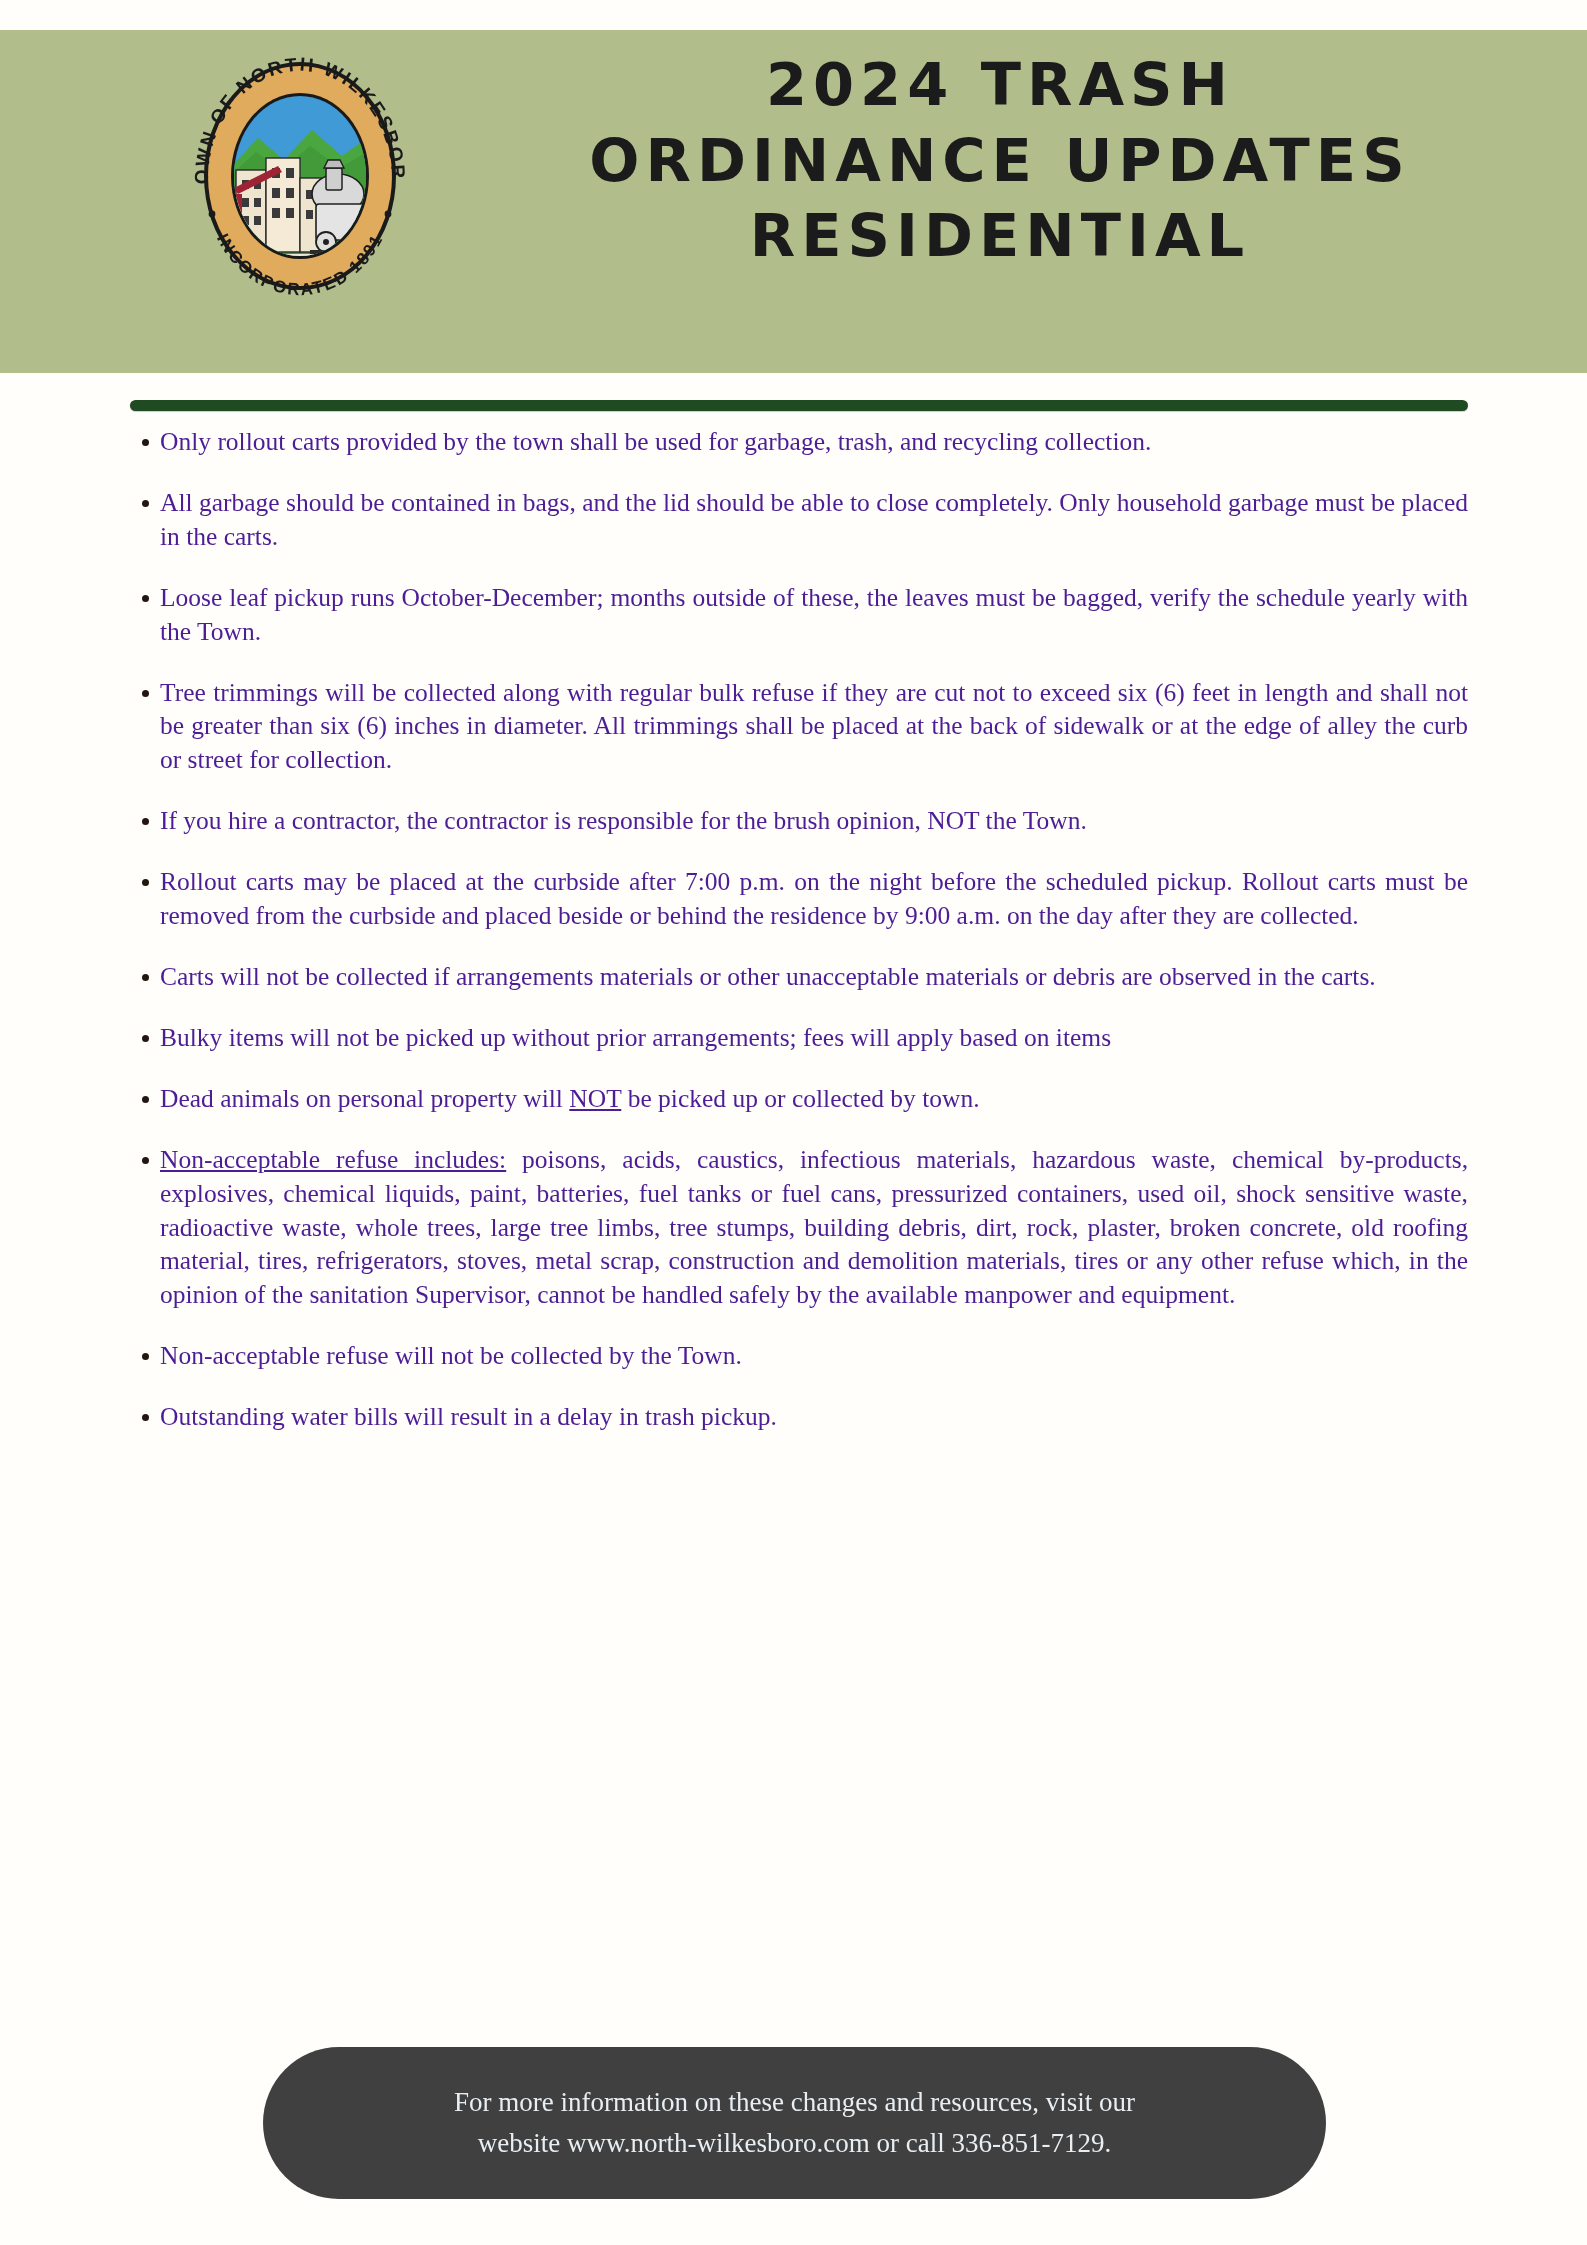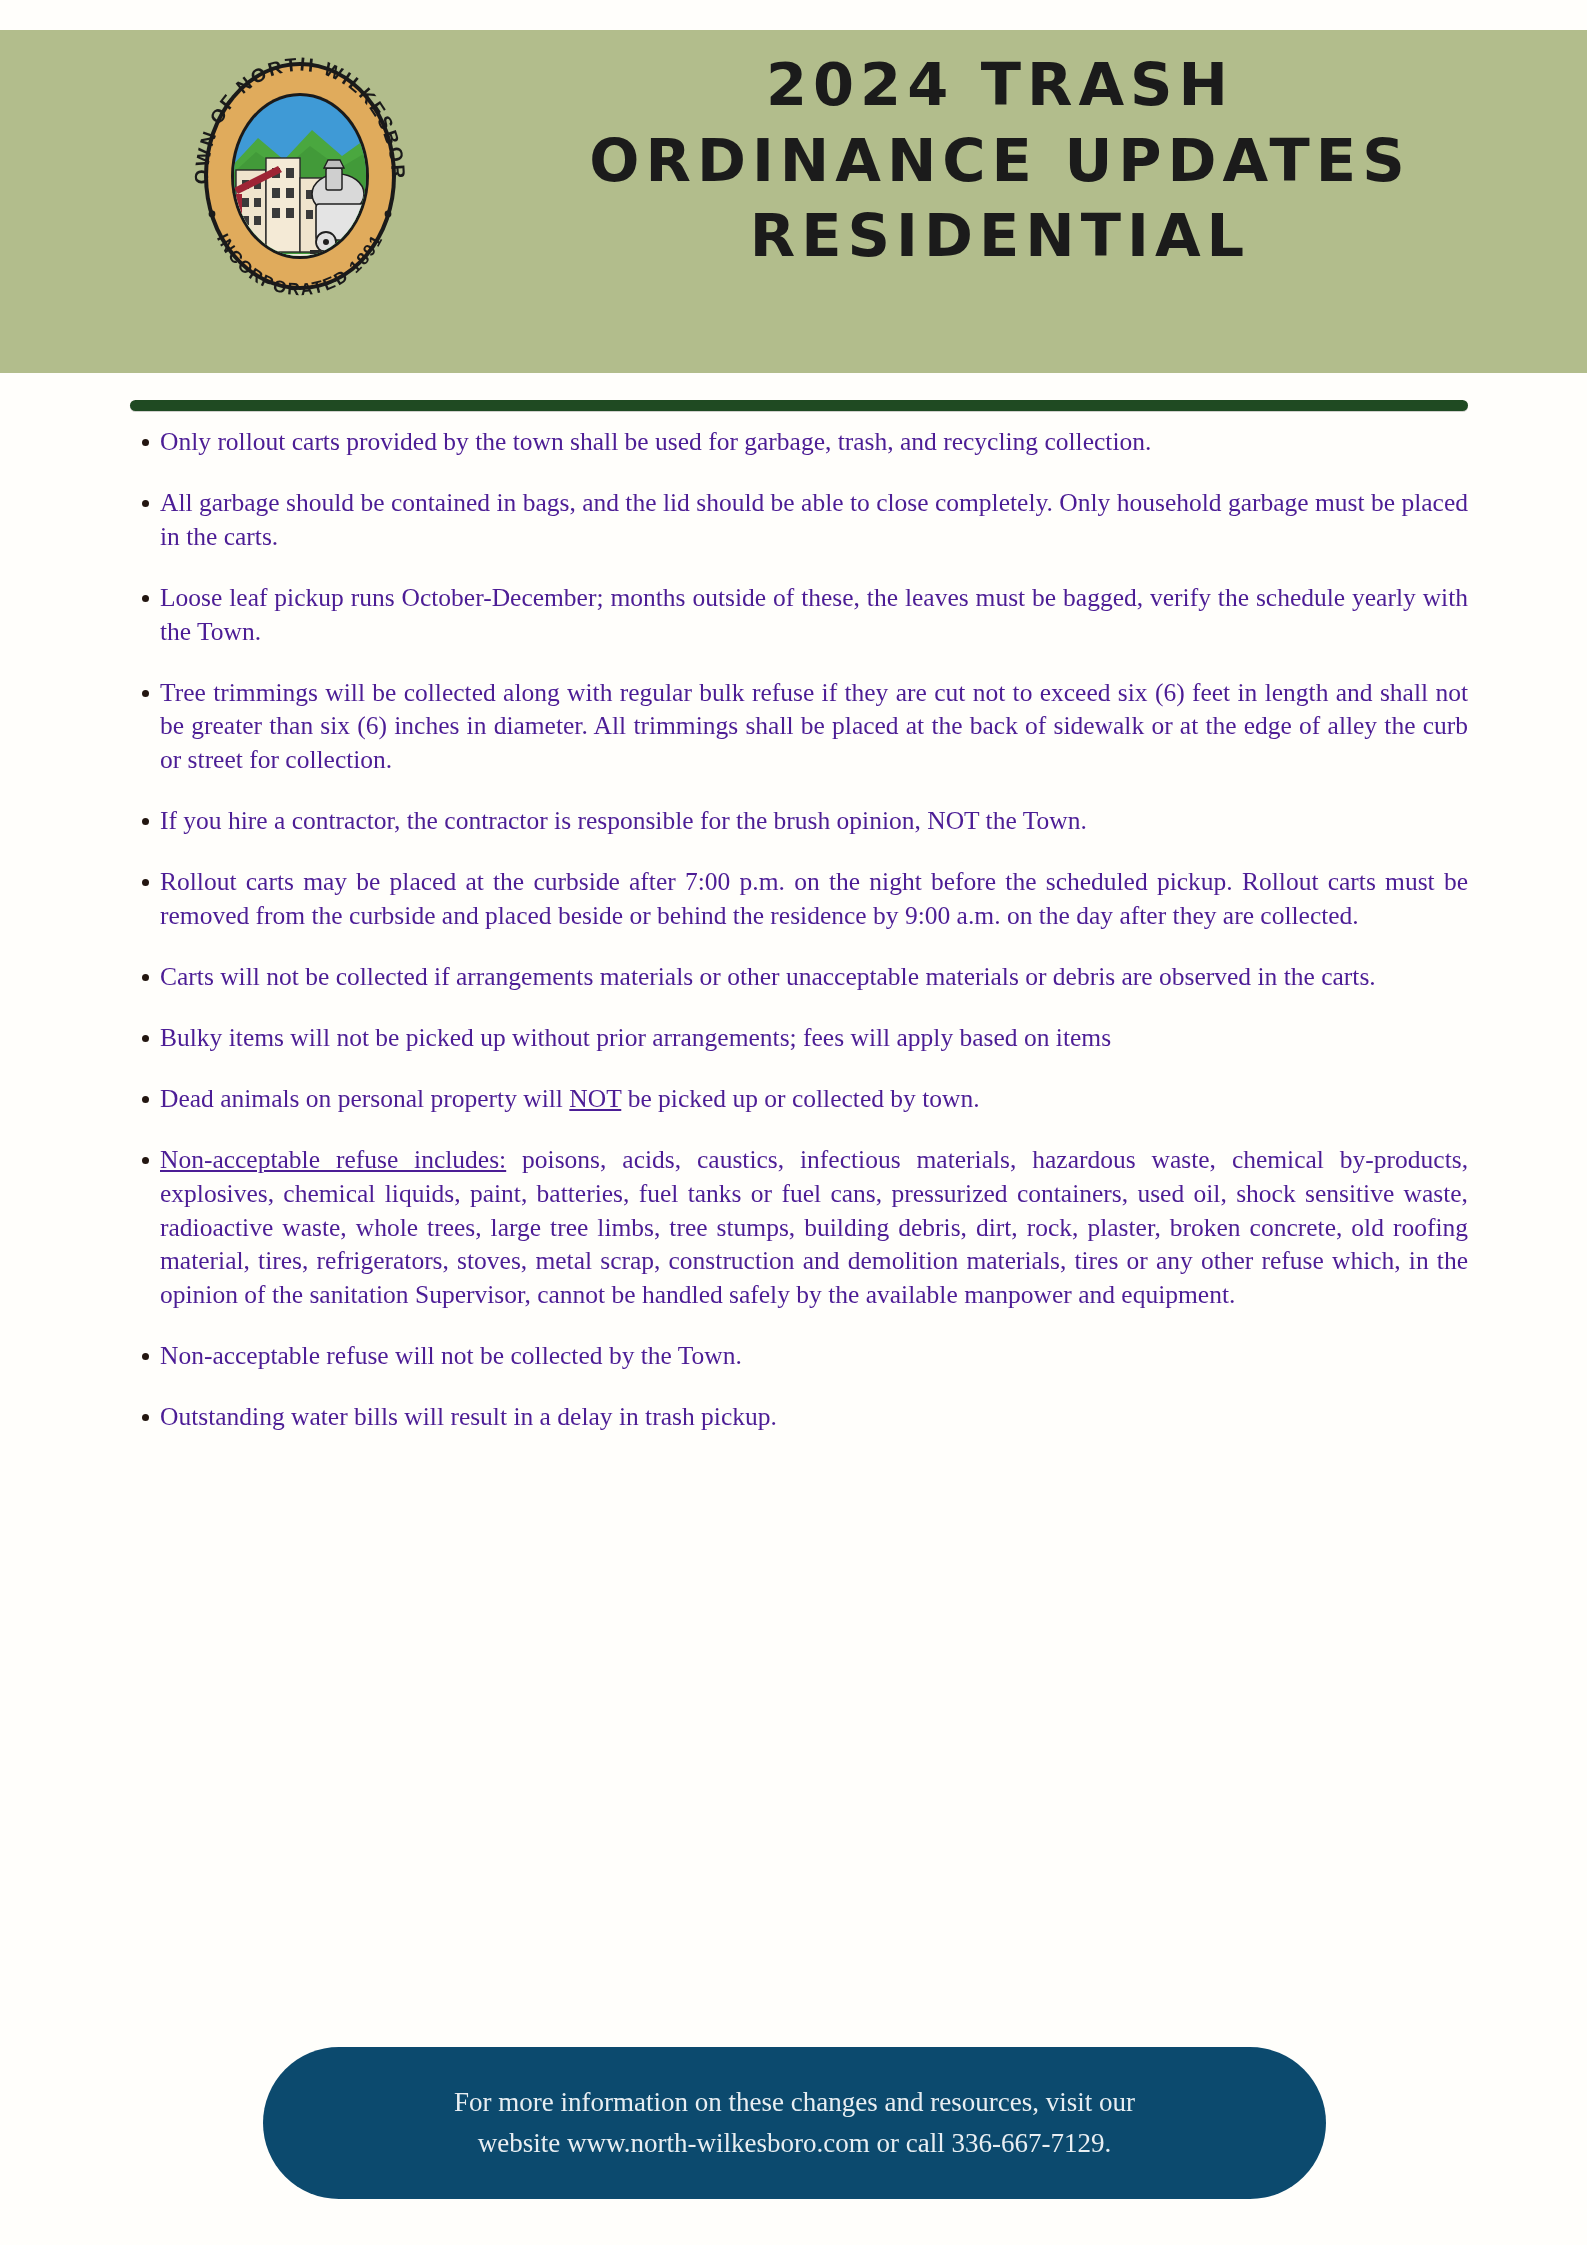--- a/index.html
+++ b/index.html
@@ -106,21 +106,21 @@
   }
   .u { text-decoration: underline; text-underline-offset: 2px; }
 
   
   .footer-pill {
     position: absolute;
     left: 263px;
     top: 2047px;
     width: 1063px;
     height: 152px;
-    background: #0c4a6e;
+    background: #404040;
     border-radius: 76px;
     display: flex;
     align-items: center;
     justify-content: center;
     text-align: center;
   }
   .footer-pill p {
     margin: 0;
     padding: 0 70px;
     color: #e8eef2;
@@ -282,17 +282,17 @@
       <li>
         <span>Outstanding water bills will result in a delay in trash pickup.</span>
       </li>
 
     </ul>
   </div>
 
   <div class="footer-pill">
     <p>
       <span>For more information on these changes and resources, visit our</span><br>
-      <span>website www.north-wilkesboro.com or call 336-667-7129.</span>
+      <span>website www.north-wilkesboro.com or call 336-851-7129.</span>
     </p>
   </div>
 
 </div>
 
 </body></html>

